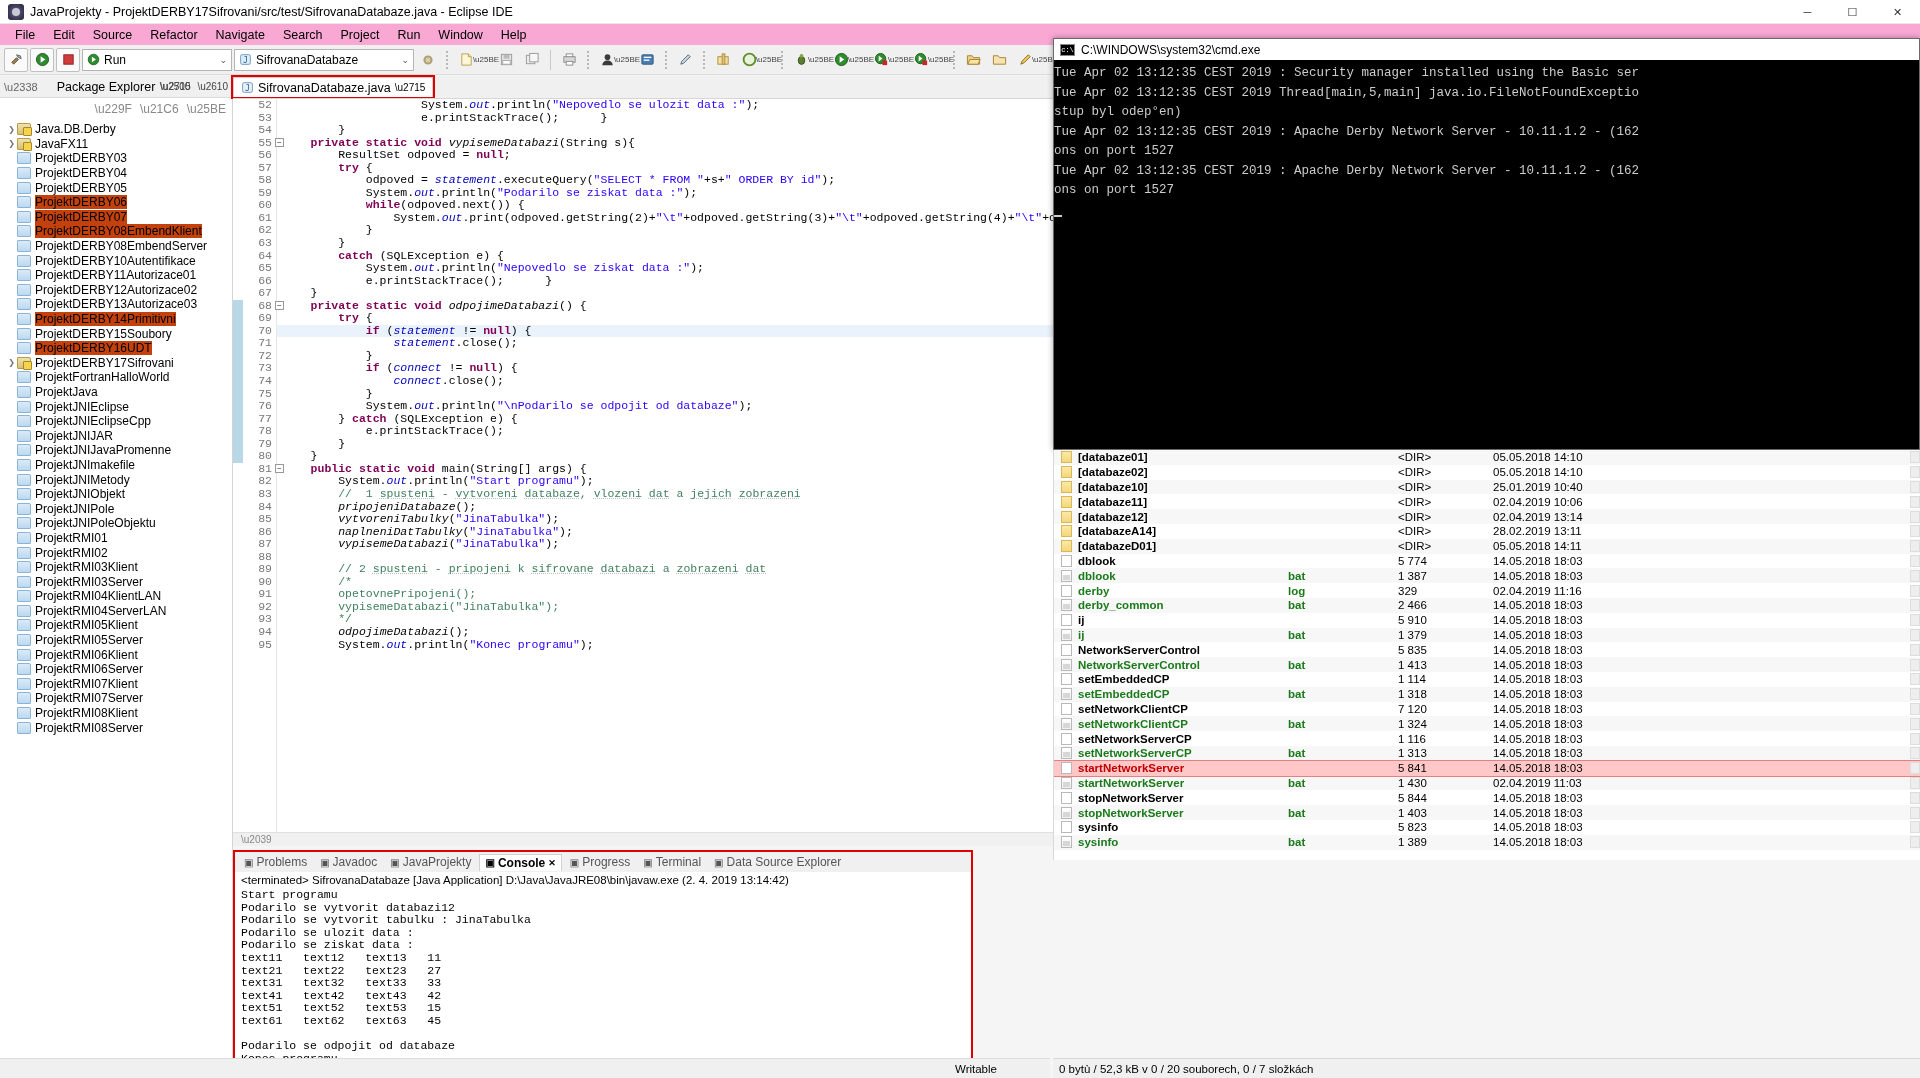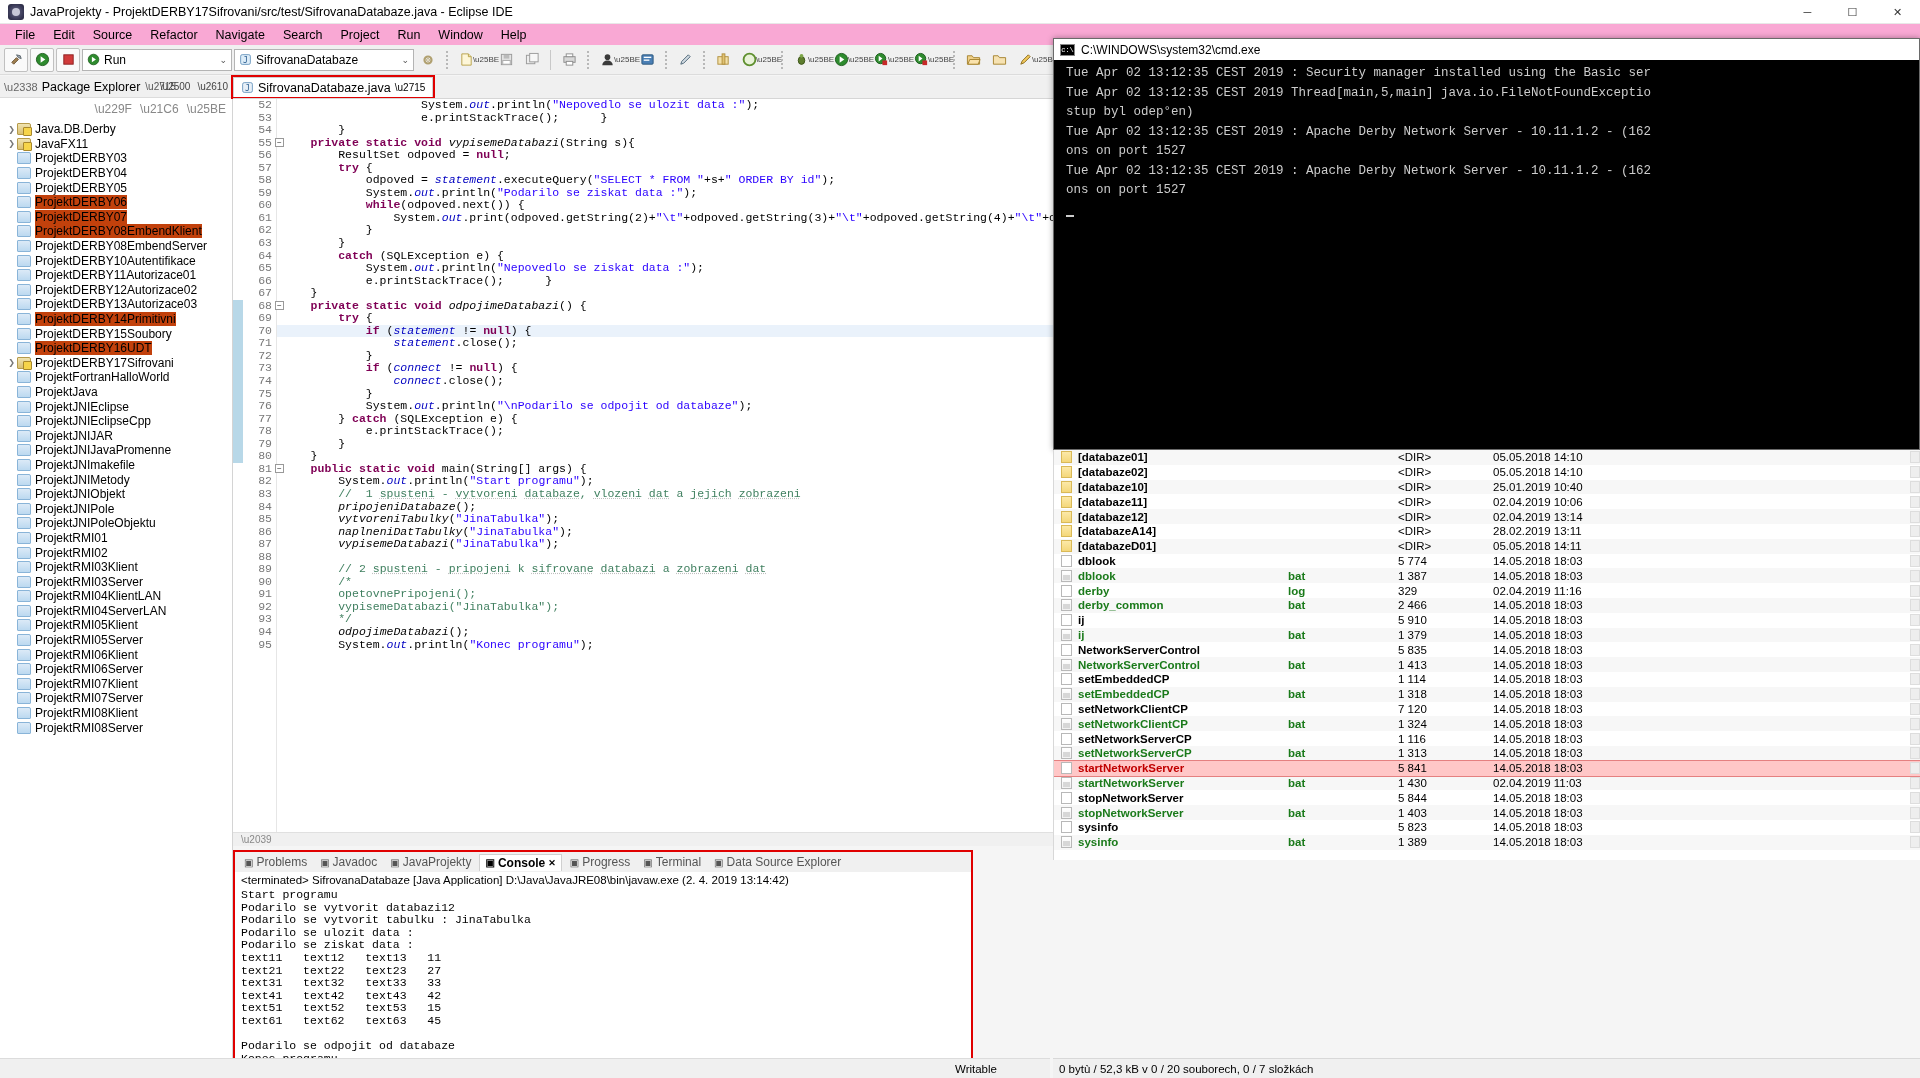--- a/index.html
+++ b/index.html
@@ -63,21 +63,21 @@
   
   .pe {
     width:233px; background:#fff; border-right:1px solid #d4d4d4;
     display:flex; flex-direction:column;
   }
   .pe-tabrow {
     height:22px; background:#f0f0f0; display:flex; align-items:center;
     padding-left:4px; position:relative; border-bottom:1px solid #dcdcdc;
   }
   .pe-tabrow .tabtext { font-size:12.5px; }
-  .pe-tabrow .tabicon { margin-right:4px; font-size:11px; color:#666; }
+  .pe-tabrow .tabicon { margin-right:19px; font-size:11px; color:#666; }
   .pe-tabrow .closex { margin-left:5px; font-size:10px; color:#555; }
   .pe-tabrow .minmax { position:absolute; right:4px; display:flex; gap:7px; color:#444; font-size:10px;}
   .pe-toolrow { height:22px; display:flex; align-items:center; justify-content:flex-end; padding-right:6px; gap:8px; background:#fff;}
   .pe-toolrow .pi { font-size:12px; color:#888; }
   .pe-list { flex:1; overflow:hidden; padding-top:2px; }
   .pe-item {
     height:14.6px; display:flex; align-items:center; font-size:12px;
     padding-left:6px; white-space:nowrap;
   }
   .pe-item .arrow { width:11px; font-size:8px; color:#777; text-align:center;}
@@ -146,21 +146,21 @@
      background:#f0f0f0; border-top:1px solid #dcdcdc; display:flex; align-items:center; font-size:11.5px;}
   .statusbar .writable { position:absolute; left:955px; }
 
   
   #cmd { position:absolute; left:1053px; top:38px; width:867px; height:412px;
      background:#000; border:1px solid #6a6a6a; box-shadow:0 0 6px rgba(0,0,0,.35);}
   #cmd .cmdtitle { height:21px; background:#fff; display:flex; align-items:center; font-size:12px; color:#000;}
   #cmd .cmdico { width:15px; height:12px; background:#000; border:1px solid #888; margin:0 6px 0 6px;
       color:#fff; font-size:7px; display:flex; align-items:center; justify-content:center; font-family:"Liberation Mono",monospace;}
   #cmd .cmdbody { font-family:"Liberation Mono", monospace; font-size:12.5px; color:#cccccc;
-      padding:4px 0 0 12px; }
+      padding:4px 0 0 0; }
   #cmd .cmdbody div { height:19.5px; line-height:19.5px; white-space:pre;}
   #cmd .cursor { display:inline-block; width:8px; height:2px; background:#ccc; vertical-align:bottom; margin-bottom:3px;}
 
   
   #filelist { position:absolute; left:1053px; top:450px; width:867px; height:410px; background:#fff;
      border-left:1px solid #d8d8d8; overflow:hidden;}
   .frow { height:14.8px; display:flex; align-items:center; font-size:11.5px; white-space:nowrap;}
   .frow:nth-child(odd){ background:#f7f7f7; }
   .frow.hl { background:#ffc7c7; outline:1px solid #e58080;}
   .frow .ic {

